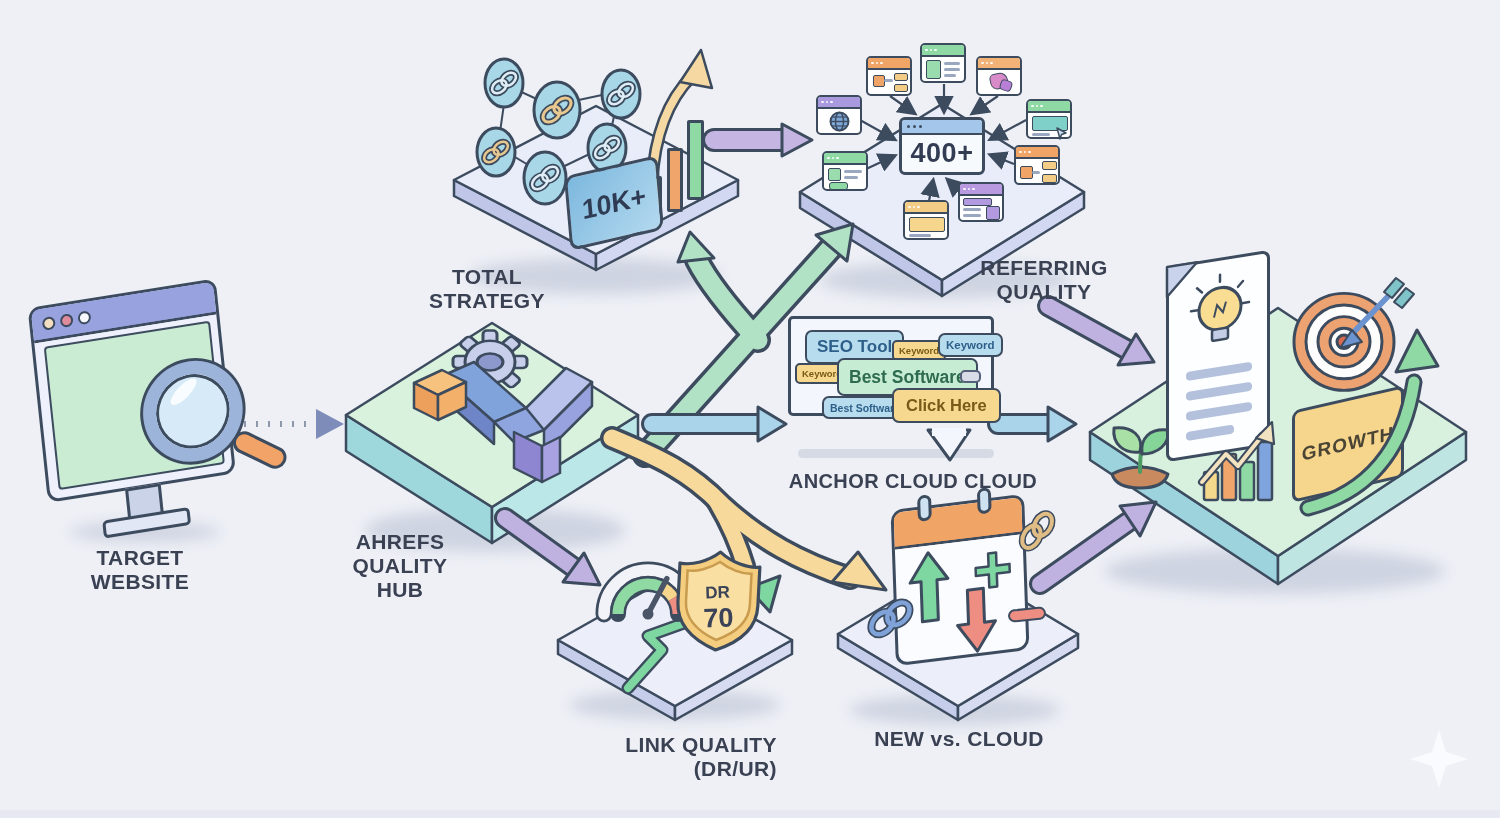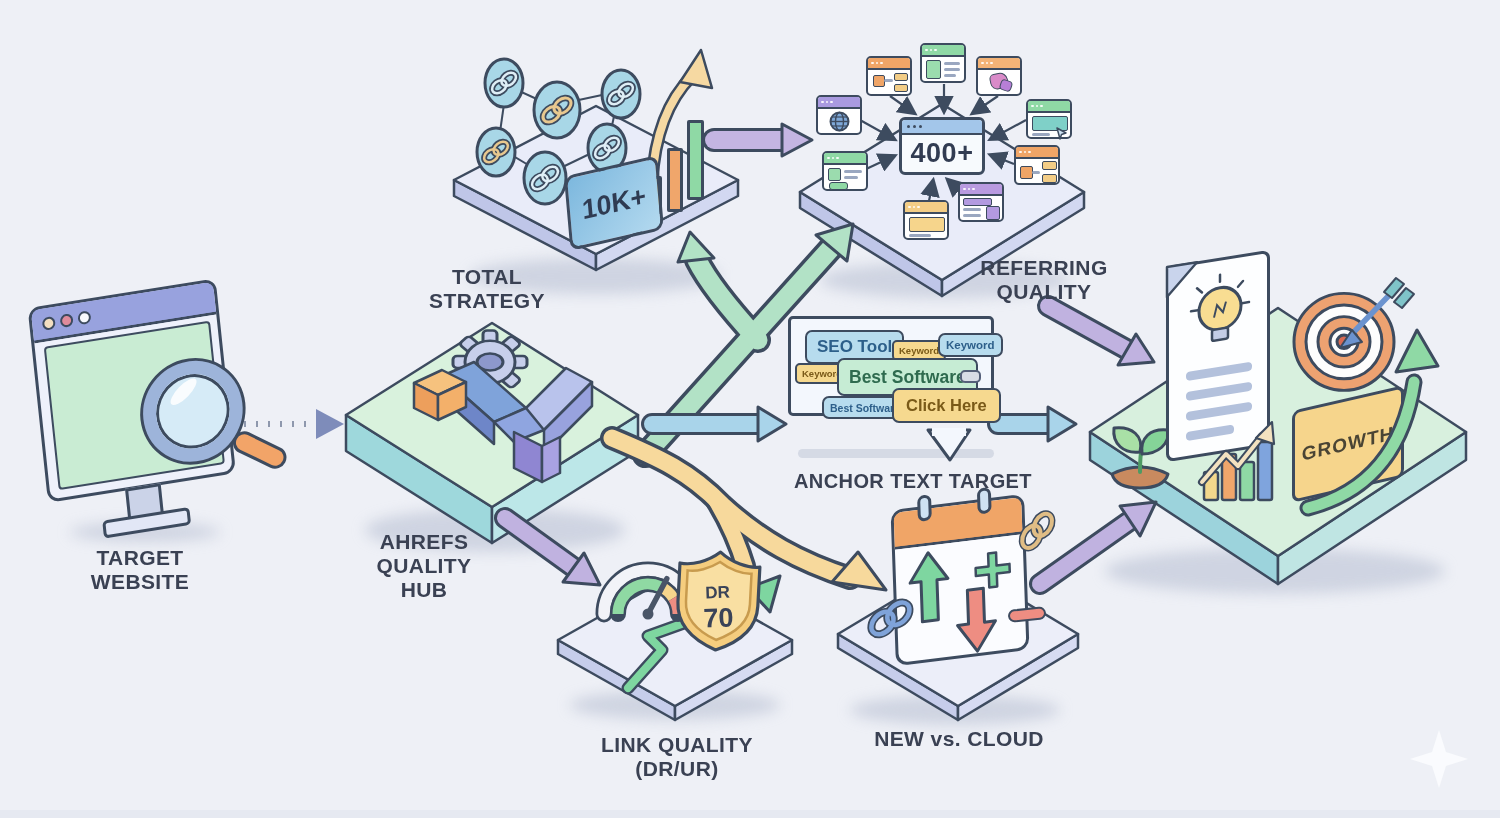--- a/index.html
+++ b/index.html
@@ -551,37 +551,37 @@
   <svg class="abs above" style="left:1280px;top:318px;" width="180" height="210">
     <path d="M28 190 C90 174 124 130 134 64" fill="none" stroke="var(--ol)" stroke-width="17" stroke-linecap="round"></path>
     <path d="M28 190 C90 174 124 130 134 64" fill="none" stroke="#8fd9a5" stroke-width="11" stroke-linecap="round"></path>
     <polygon points="116,54 158,48 137,12" fill="#8fd9a5" stroke="var(--ol)" stroke-width="3" stroke-linejoin="round"></polygon>
   </svg>
 
   <div class="lbl" style="left:50px;top:546px;width:180px;">
     <span>TARGET</span>
     <span>WEBSITE</span>
   </div>
-  <div class="lbl" style="left:334px;top:530px;width:180px;">
+  <div class="lbl" style="left:310px;top:530px;width:180px;">
     <span>AHREFS</span>
     <span>QUALITY</span>
     <span>HUB</span>
   </div>
   <div class="lbl" style="left:387px;top:241px;width:200px;margin-top:24px;">
     <span>TOTAL</span>
     <span>STRATEGY</span>
   </div>
   <div class="lbl" style="left:944px;top:256px;width:200px;">
     <span>REFERRING</span>
     <span>QUALITY</span>
   </div>
   <div class="lbl" style="left:783px;top:470px;width:260px;font-size:20px;">
-    <span>ANCHOR TEXT TARGET</span>
-  </div>
-  <div class="lbl" style="left:577px;top:733px;width:200px;">
+    <span>ANCHOR CLOUD CLOUD</span>
+  </div>
+  <div class="lbl" style="left:577px;top:733px;width:200px;text-align:right;">
     <span>LINK QUALITY</span>
     <span>(DR/UR)</span>
   </div>
   <div class="lbl" style="left:859px;top:727px;width:200px;">
     <span>NEW vs. CLOUD</span>
   </div>
 
   <svg class="abs" style="left:1410px;top:730px;z-index:5;" width="58" height="58">
     <polygon points="29,0 36,22 58,29 36,36 29,58 22,36 0,29 22,22" fill="#fbfcfe" opacity="0.92"></polygon>
   </svg>

